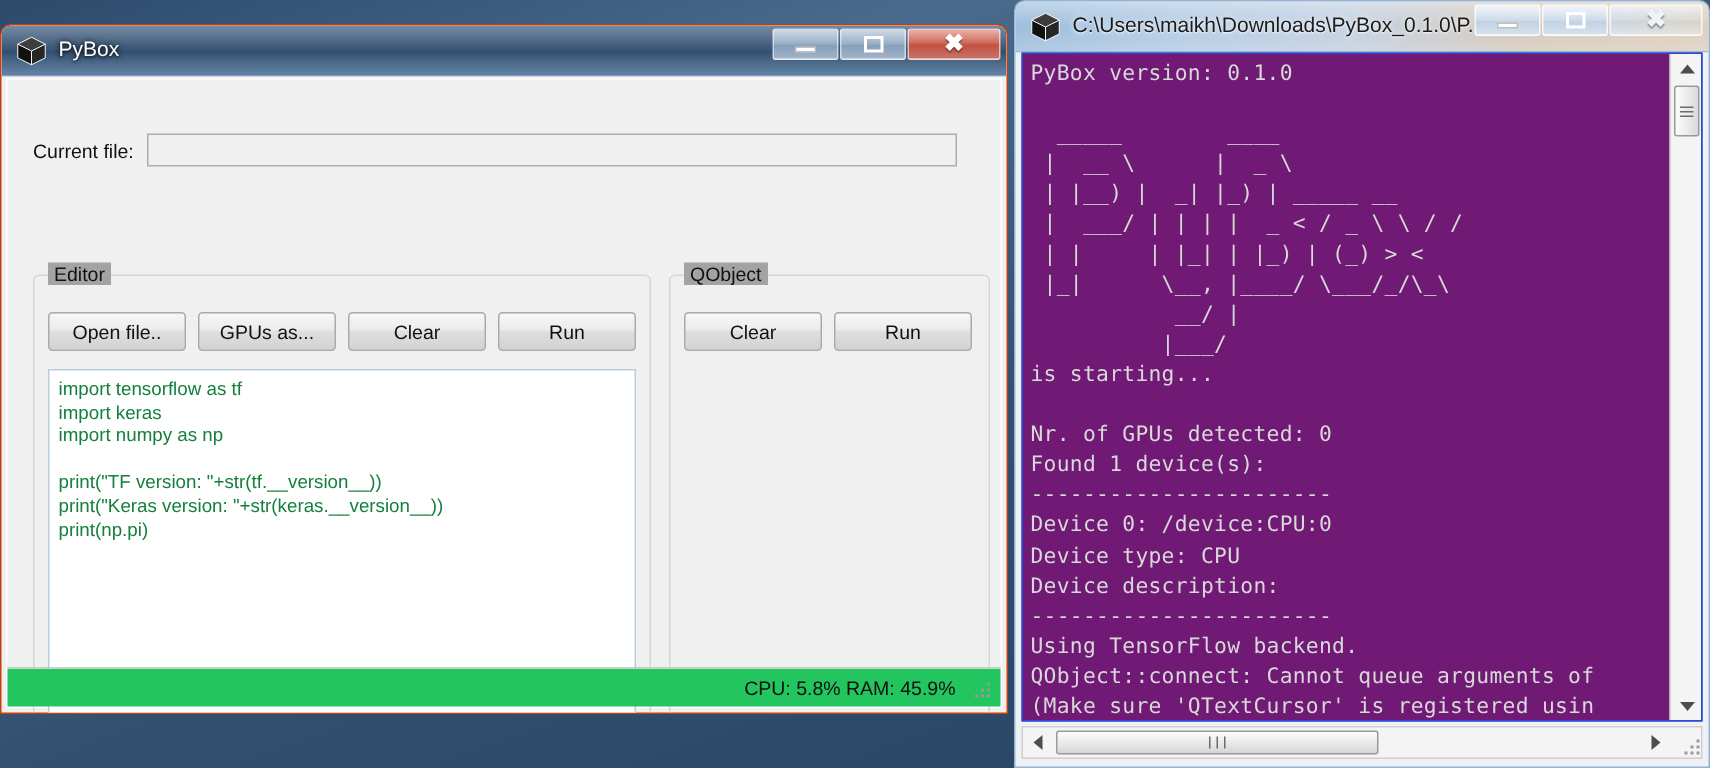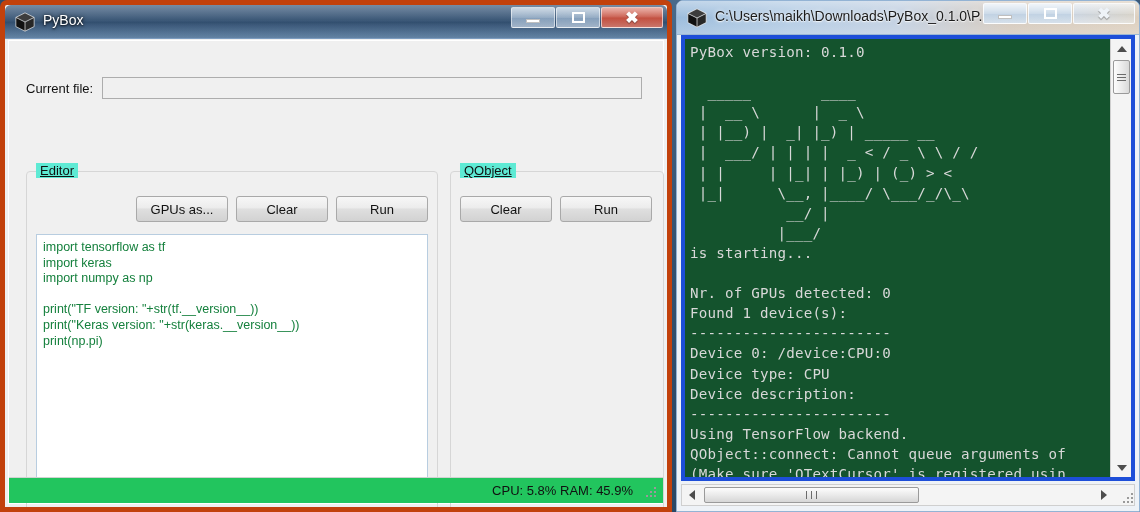--- a/index.html
+++ b/index.html
@@ -12,25 +12,25 @@
   }
   body {
     background: linear-gradient(160deg, #2d4a6b 0%, #4a6b8c 25%, #33506f 55%, #24415f 100%);
     position: relative;
   }
 
   
   #pybox-window {
     position: absolute;
     left: 0px;
-    top: 0px;
+    top: 16px;
     width: 672px;
-    height: 512px;
-    box-sizing: border-box;
-    border: 5px solid #c2410c;
+    height: 460px;
+    box-sizing: border-box;
+    border: 1px solid #c2410c;
     border-radius: 7px 7px 0 0;
     background: #f0f0f0;
     overflow: hidden;
   }
   .titlebar {
     position: relative;
     height: 34px;
     box-sizing: border-box;
     background:
       linear-gradient(180deg, rgba(255,255,255,0.30) 0%, rgba(255,255,255,0.05) 48%, rgba(0,0,0,0.05) 52%, rgba(255,255,255,0.14) 100%),
@@ -163,25 +163,24 @@
     position: absolute;
     box-sizing: border-box;
     border: 1px solid #d6d6d6;
     border-radius: 4px;
     background: transparent;
   }
   .groupbox-title {
     position: absolute;
     top: -9px;
     left: 9px;
-    background: #5eead4;
+    background: #a3a3a3;
     padding: 0 4px;
     font-size: 13px;
     color: #111;
-    text-decoration: underline;
   }
   #editor-group { left: 17px; top: 130px; width: 412px; height: 340px; }
   #console-group { left: 441px; top: 130px; width: 214px; height: 340px; }
 
   .btn {
     position: absolute;
     box-sizing: border-box;
     height: 26px;
     border: 1px solid #a9a9a9;
     border-radius: 3px;
@@ -257,22 +256,22 @@
     border-radius: 7px 7px 0 0;
     background: #eef2f7;
     overflow: hidden;
   }
   #term-client {
     position: absolute;
     left: 4px;
     top: 34px;
     right: 4px;
     bottom: 30px;
-    background: #14532d;
-    border: 4px solid #1d4ed8;
+    background: #701a75;
+    border: 1px solid #1d4ed8;
     box-sizing: border-box;
     overflow: hidden;
   }
   #term-text {
     position: absolute;
     left: 5px;
     top: 3px;
     right: 22px;
     bottom: 0;
     color: #d8d8d8;
@@ -412,20 +411,21 @@
   <div class="client">
 
     <div class="curfile-row">
       <div class="curfile-label">Current file:</div>
       <input class="curfile-input" type="text" value="" style="">
     </div>
 
     <div class="groupbox" id="editor-group">
       <div class="groupbox-title">Editor</div>
     </div>
+    <button class="btn" id="btn-open">Open file..</button>
     <button class="btn" id="btn-save">GPUs as...</button>
     <button class="btn" id="btn-clear">Clear</button>
     <button class="btn" id="btn-run">Run</button>
     <div class="textpane" id="editor-pane">import tensorflow as tf
 import keras
 import numpy as np
 
 print("TF version: "+str(tf.__version__))
 print("Keras version: "+str(keras.__version__))
 print(np.pi)</div>

